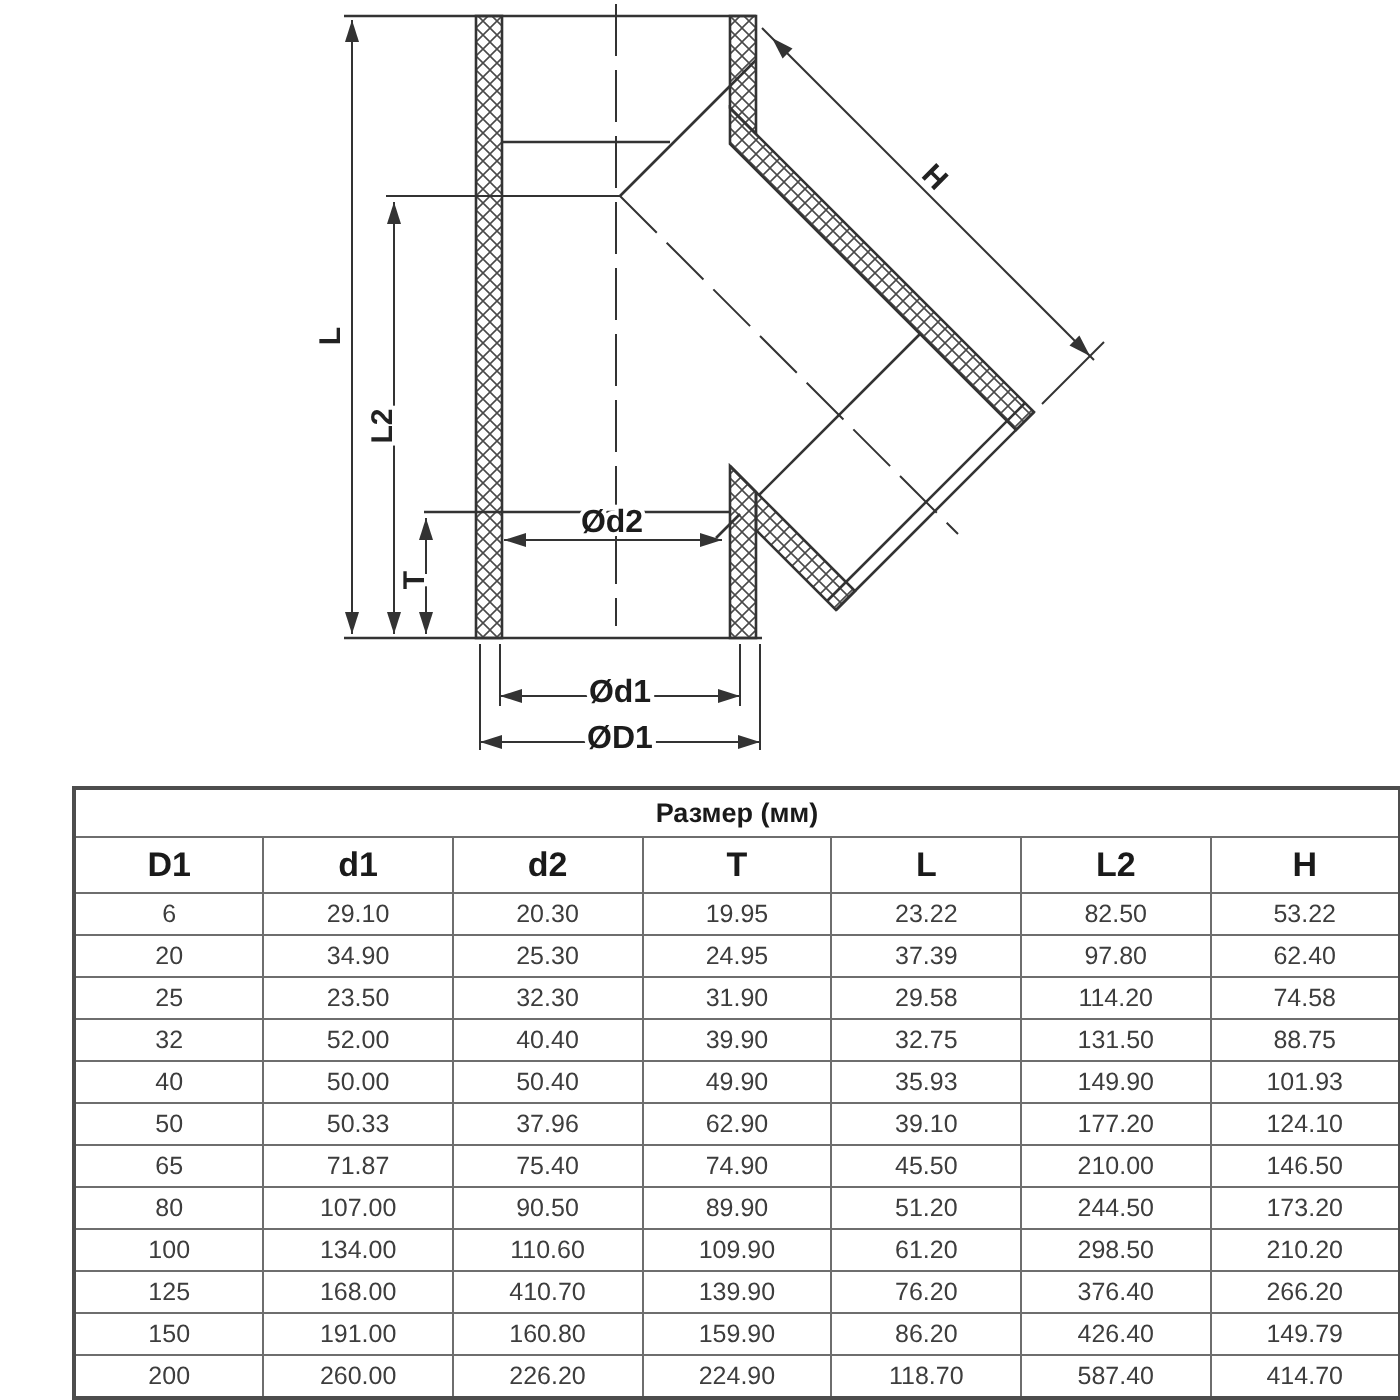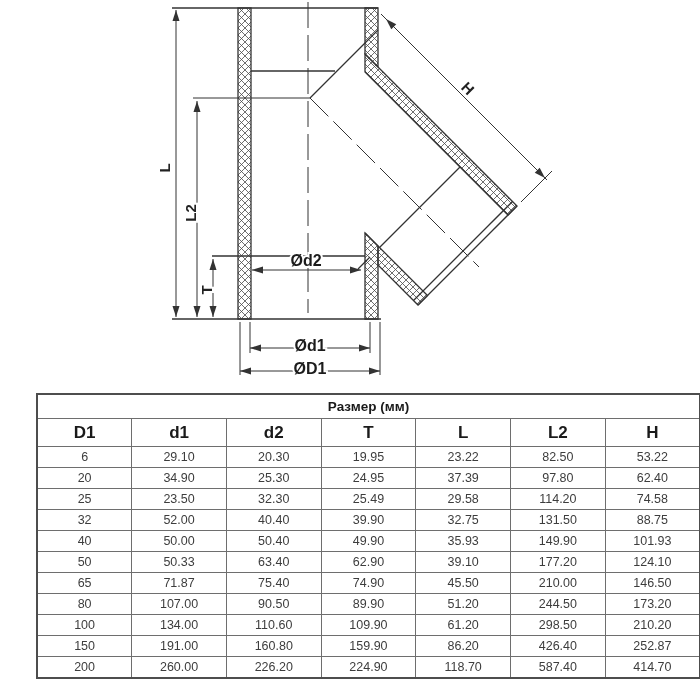--- a/index.html
+++ b/index.html
@@ -125,21 +125,21 @@
           <td>25.30</td>
           <td>24.95</td>
           <td>37.39</td>
           <td>97.80</td>
           <td>62.40</td>
         </tr>
         <tr>
           <td>25</td>
           <td>23.50</td>
           <td>32.30</td>
-          <td>25.49</td>
+          <td>31.90</td>
           <td>29.58</td>
           <td>114.20</td>
           <td>74.58</td>
         </tr>
         <tr>
           <td>32</td>
           <td>52.00</td>
           <td>40.40</td>
           <td>39.90</td>
           <td>32.75</td>
@@ -151,21 +151,21 @@
           <td>50.00</td>
           <td>50.40</td>
           <td>49.90</td>
           <td>35.93</td>
           <td>149.90</td>
           <td>101.93</td>
         </tr>
         <tr>
           <td>50</td>
           <td>50.33</td>
-          <td>63.40</td>
+          <td>37.96</td>
           <td>62.90</td>
           <td>39.10</td>
           <td>177.20</td>
           <td>124.10</td>
         </tr>
         <tr>
           <td>65</td>
           <td>71.87</td>
           <td>75.40</td>
           <td>74.90</td>
@@ -185,27 +185,36 @@
         <tr>
           <td>100</td>
           <td>134.00</td>
           <td>110.60</td>
           <td>109.90</td>
           <td>61.20</td>
           <td>298.50</td>
           <td>210.20</td>
         </tr>
         <tr>
+          <td>125</td>
+          <td>168.00</td>
+          <td>410.70</td>
+          <td>139.90</td>
+          <td>76.20</td>
+          <td>376.40</td>
+          <td>266.20</td>
+        </tr>
+        <tr>
           <td>150</td>
           <td>191.00</td>
           <td>160.80</td>
           <td>159.90</td>
           <td>86.20</td>
           <td>426.40</td>
-          <td>252.87</td>
+          <td>149.79</td>
         </tr>
         <tr>
           <td>200</td>
           <td>260.00</td>
           <td>226.20</td>
           <td>224.90</td>
           <td>118.70</td>
           <td>587.40</td>
           <td>414.70</td>
         </tr>

